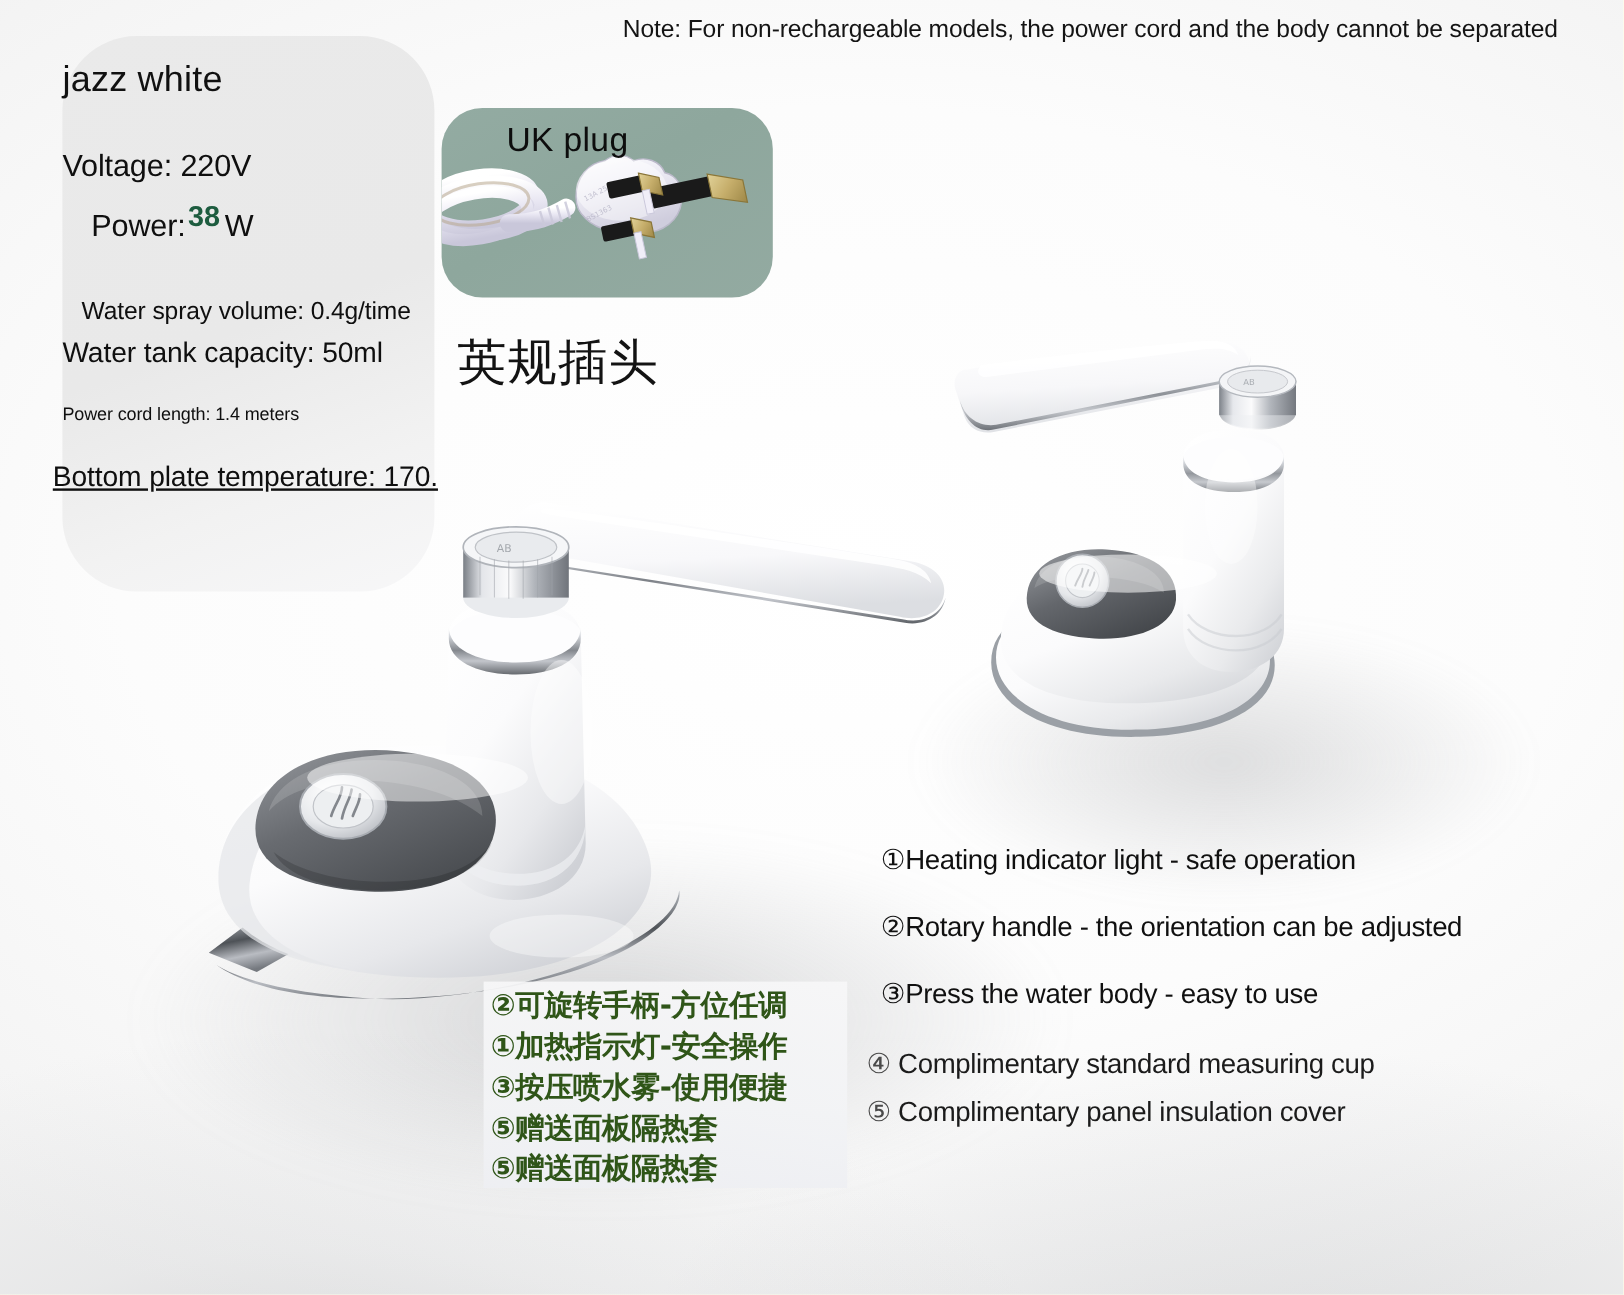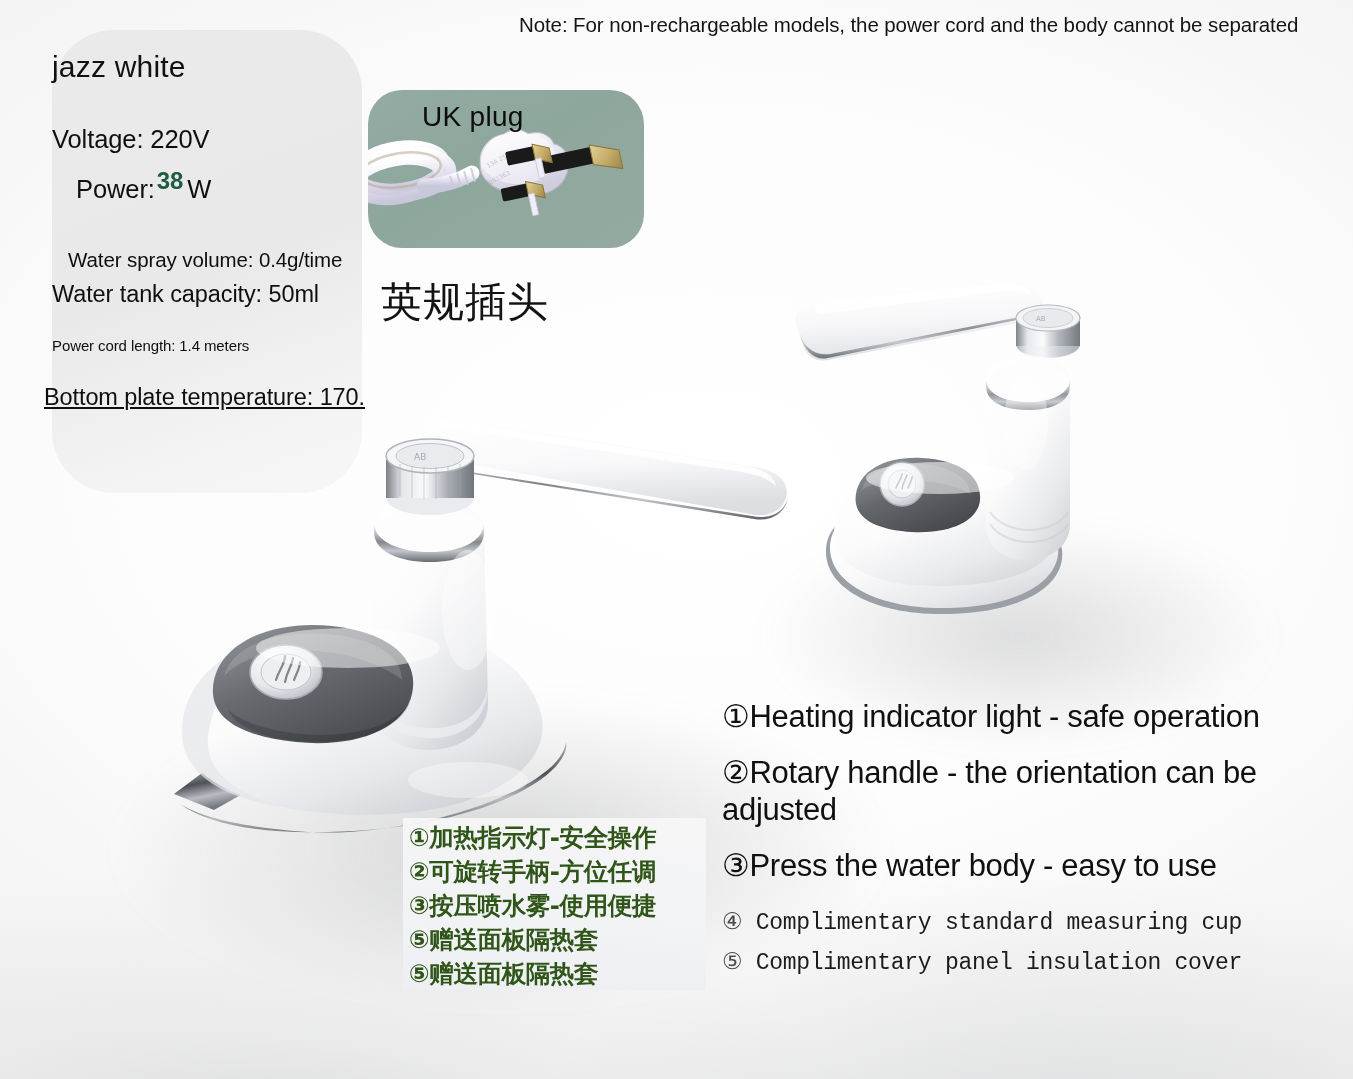--- a/index.html
+++ b/index.html
@@ -159,28 +159,29 @@
     font-weight: bold;
     line-height: 34px;
     letter-spacing: -0.4px;
   }
   .cn-list div { white-space: nowrap; }
 
   
   .en-list { position: absolute; left: 722px; top: 698px; width: 600px; }
   .en-major {
     color: #101010;
-    font-size: 31px;
+    font-size: 23px;
     line-height: 37px;
     letter-spacing: -0.3px;
     margin-bottom: 19px;
+    margin-left: 12px;
   }
   .en-minor {
     color: #1b1b1b;
-    font-family: Liberation Mono, monospace;
+    font-family: Liberation Sans, sans-serif;
     font-size: 23px;
     line-height: 40px;
     letter-spacing: -0.3px;
   }
   .en-minor .num { color: #4a4a4a; }
 </style>
 </head>
 <body>
 
 <div id="page">
@@ -495,22 +496,22 @@
       </g>
 
       <ellipse cx="180" cy="268" rx="92" ry="20" fill="#ffffff" opacity="0.50"></ellipse>
       <ellipse cx="300" cy="230" rx="26" ry="60" fill="#ffffff" opacity="0.42"></ellipse>
       <ellipse cx="300" cy="400" rx="60" ry="18" fill="#ffffff" opacity="0.38"></ellipse>
     </svg>
   </div>
 
   <div class="cn-box"></div>
   <div class="cn-list">
+    <div>②可旋转手柄-方位任调</div>
     <div>①加热指示灯-安全操作</div>
-    <div>②可旋转手柄-方位任调</div>
     <div>③按压喷水雾-使用便捷</div>
     <div>⑤赠送面板隔热套</div>
     <div>⑤赠送面板隔热套</div>
   </div>
 
   <div class="en-list">
     <div class="en-major">①Heating indicator light - safe operation</div>
     <div class="en-major">②Rotary handle - the orientation can be adjusted</div>
     <div class="en-major">③Press the water body - easy to use</div>
     <div class="en-minor">

